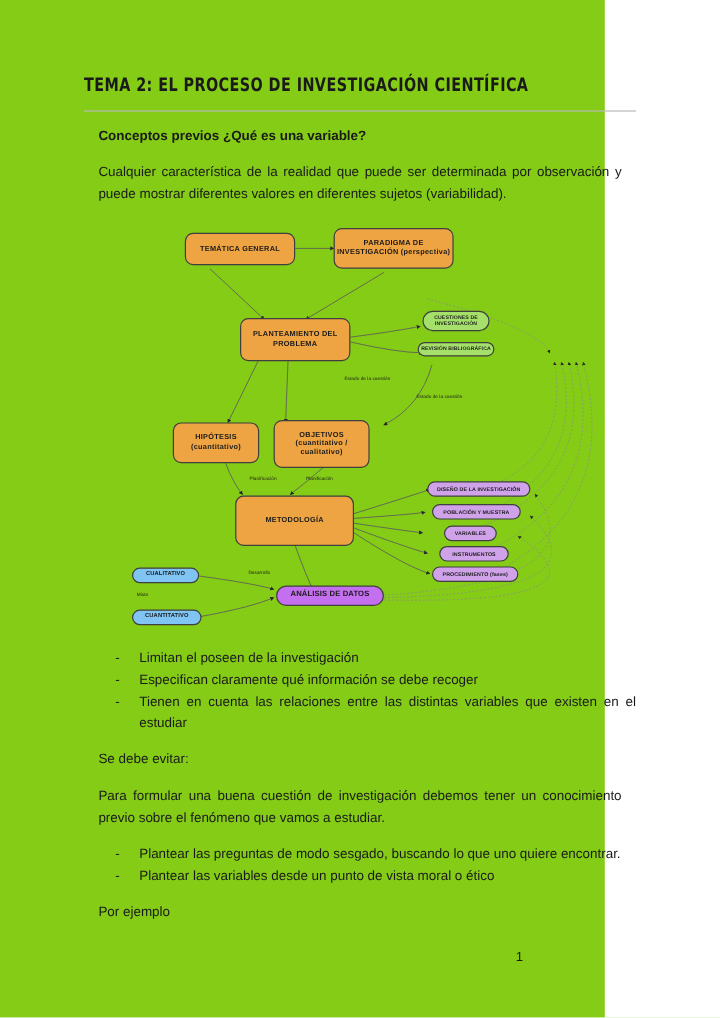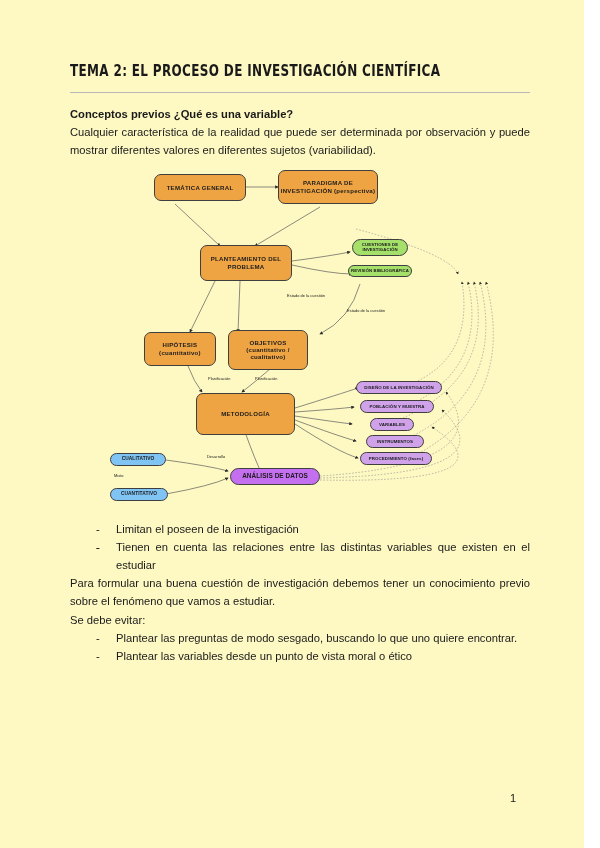--- a/index.html
+++ b/index.html
@@ -11,23 +11,23 @@
     width: 600px;
     height: 848px;
     position: relative;
     font-family: "Liberation Sans", sans-serif;
     color: #1a1a1a;
     overflow: hidden;
   }
   .page {
     position: absolute;
     left: 0; top: 0;
-    width: 584px;
+    width: 504px;
     height: 848px;
-    background: #fef9c3;
+    background: #84cc16;
   }
   .content {
     position: absolute;
     left: 70px;
     top: 62px;
     width: 460px;
   }
   h1.doc-title {
     font-family: "DejaVu Sans Condensed", "Liberation Sans Narrow", "Liberation Sans", sans-serif;
     font-size: 15.5px;
@@ -40,21 +40,21 @@
     transform-origin: left center;
     white-space: nowrap;
   }
   .rule {
     height: 1px;
     background: #b8b8b8;
     margin: 12px 0 12px 0;
     width: 460px;
   }
   p.body-line {
-    margin: 0;
+    margin: 12px;
     font-size: 11.2px;
     line-height: 18.2px;
     color: #1a1a1a;
   }
   p.body-line.bold { font-weight: 700; }
   p.body-line.just { text-align: justify; }
   ul.dash-list {
     list-style: none;
     margin: 0;
     padding: 0;
@@ -287,39 +287,41 @@
     </div>
 
 
     <ul class="dash-list">
       <li>
         <span class="dash">-</span>
         <span>Limitan el poseen de la investigación</span>
       </li>
       <li>
         <span class="dash">-</span>
+        <span>Especifican claramente qué información se debe recoger</span>
       </li>
       <li>
         <span class="dash">-</span>
         <span>Tienen en cuenta las relaciones entre las distintas variables que existen en el estudiar</span>
       </li>
     </ul>
 
+    <p class="body-line">Se debe evitar:</p>
     <p class="body-line just">Para formular una buena cuestión de investigación debemos tener un conocimiento previo sobre el fenómeno que vamos a estudiar.</p>
-    <p class="body-line">Se debe evitar:</p>
 
     <ul class="dash-list">
       <li>
         <span class="dash">-</span>
         <span>Plantear las preguntas de modo sesgado, buscando lo que uno quiere encontrar.</span>
       </li>
       <li>
         <span class="dash">-</span>
         <span>Plantear las variables desde un punto de vista moral o ético</span>
       </li>
     </ul>
 
+    <p class="body-line">Por ejemplo</p>
 
   </div>
 
   <div class="pagenum">1</div>
 
 </div>
 
 </body></html>

